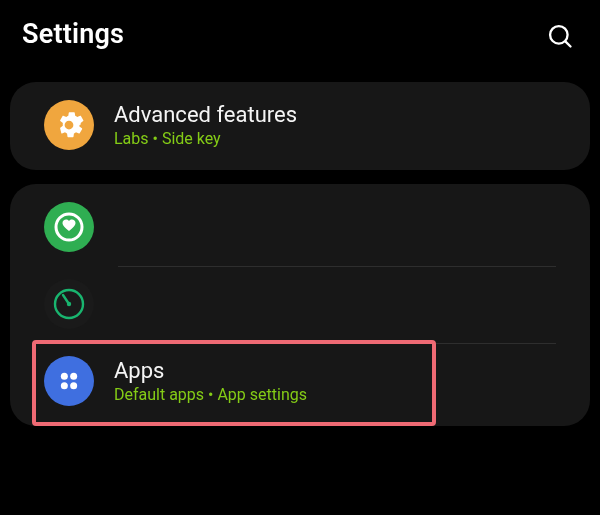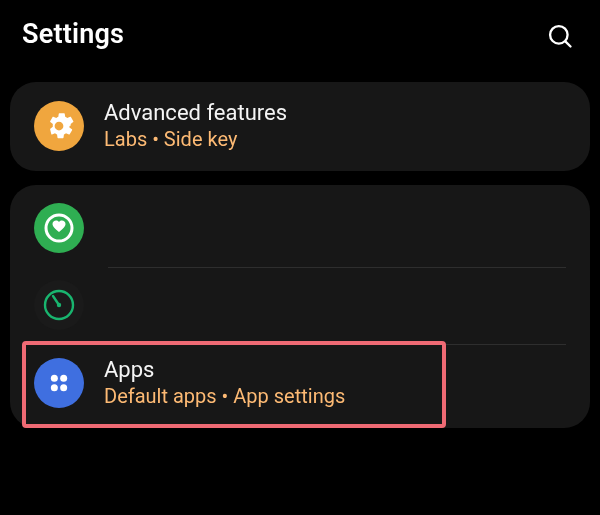--- a/index.html
+++ b/index.html
@@ -9,36 +9,36 @@
       width:600px; height:515px; overflow:hidden; color:#fff;
       -webkit-font-smoothing:antialiased;
     }
     .header {
       display:flex; align-items:flex-start; justify-content:space-between;
       padding:18px 22px 18px 22px;
     }
     .header-title { font-size:27px; font-weight:600; letter-spacing:.2px; }
     .group {
       background:#171717; margin:6px 10px 14px 10px; border-radius:26px;
-      padding:6px 4px;
+      padding:6px 14px;
     }
     .item {
       display:flex; align-items:center; padding:12px 20px 14px 20px; gap:20px;
       cursor:pointer; position:relative;
     }
     .divider {
       height:1px; background:#2e2e2e; margin-left:94px; margin-right:20px;
     }
     .icon-badge {
       width:50px; height:50px; border-radius:50%;
       display:flex; align-items:center; justify-content:center; flex:0 0 50px;
     }
     .text-col { display:flex; flex-direction:column; gap:2px; }
     .item-title { font-size:22px; font-weight:400; color:#f5f5f5; }
-    .item-sub { font-size:20px; color:#fdba74; }
+    .item-sub { font-size:16px; color:#84cc16; }
     .highlight-box {
       position:absolute; border:4px solid #ef6a74; border-radius:4px;
       left:8px; right:140px; top:-4px; bottom:-6px; pointer-events:none;
     }
   </style>
 </head>
 <body>
 
 <div class="header">
   <div class="header-title">Settings</div>

